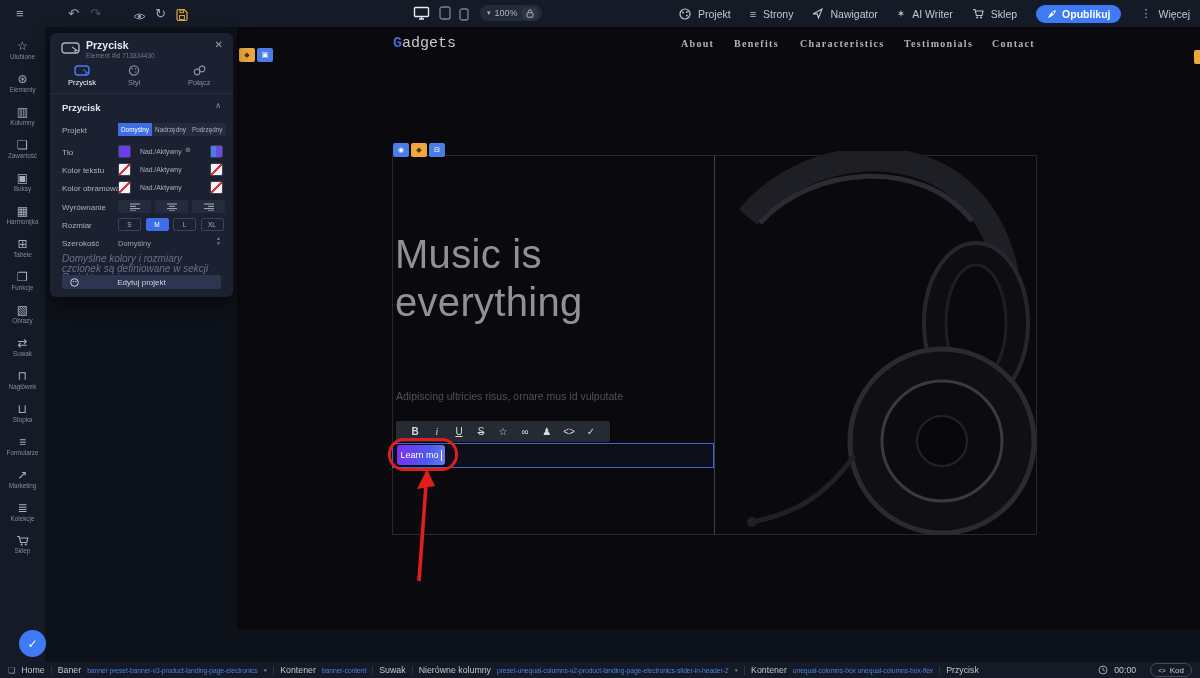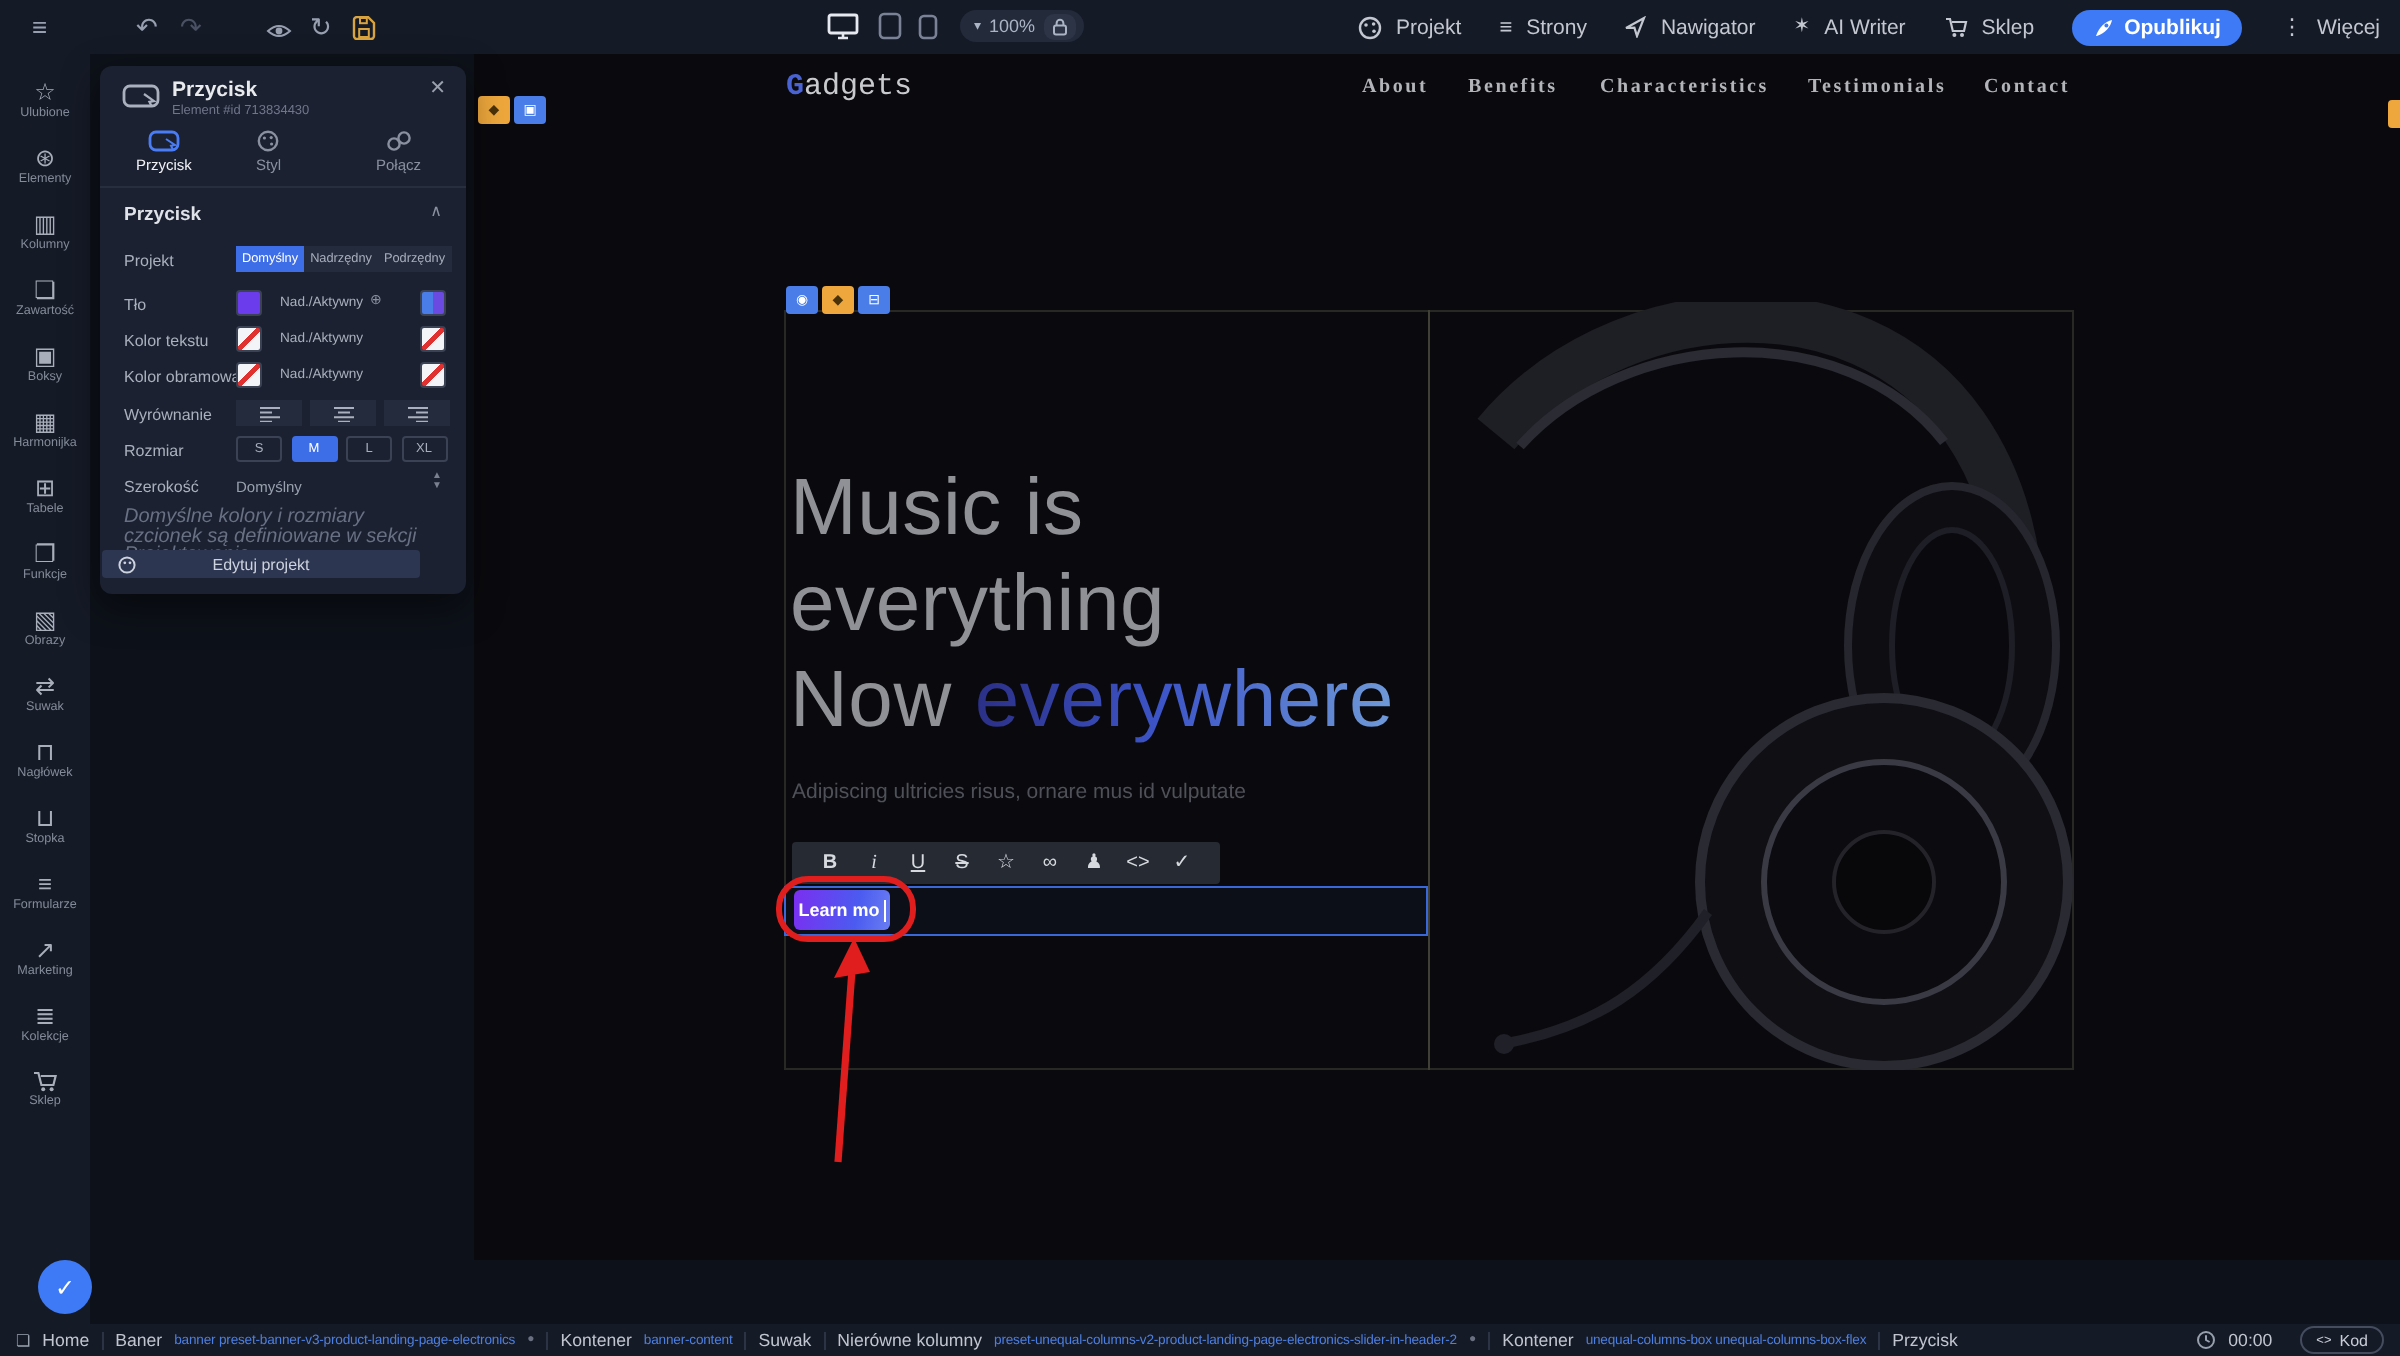--- a/index.html
+++ b/index.html
@@ -52,21 +52,21 @@
   .colbox{border:1px solid rgba(150,150,125,0.22);box-sizing:border-box;}
   .hero{font-size:40px;line-height:48px;font-weight:normal;color:#8f9196;letter-spacing:.3px;}
   .hero .grad{background:linear-gradient(90deg,#2b2f86,#3d55c8 45%,#6f9ad8);
               -webkit-background-clip:text;background-clip:text;color:transparent;}
   .para{font-size:10.5px;line-height:14.5px;color:#4e5158;}
   .fmtbar{background:#262a33;border-radius:2px;height:21px;display:flex;align-items:center;
           padding:0 8px;gap:0;}
   .fmtico{width:22px;text-align:center;font-size:10px;color:#d6d9de;}
   .bluefield{border:1px solid #3a68d8;background:rgba(45,75,150,0.08);box-sizing:border-box;}
   .learnbtn{background:linear-gradient(100deg,#7b2ff0,#4b5bf0 65%,#6a7df2);border-radius:3px;
-            color:#fff;font-size:9px;display:flex;align-items:center;justify-content:center;font-weight:bold;}
+            color:#fff;font-size:9px;display:flex;align-items:center;justify-content:center;}
   .caret{display:inline-block;width:1px;height:11px;background:#fff;margin-left:2px;}
   .redoval{border:3px solid #e01e1e;border-radius:16px;box-sizing:border-box;z-index:12;}
   
   .statusbar{left:0;top:662px;width:1200px;height:16px;background:#151a27;z-index:30;
              display:flex;align-items:center;font-size:8.8px;color:#c0c5cf;gap:6px;padding:0 8px;box-sizing:border-box;}
   .tag{color:#4d7fe0;font-size:6.8px;letter-spacing:-.1px;white-space:nowrap;}
   .bsep{width:1px;height:9px;background:#2c3344;}
   .crumb{white-space:nowrap;}
   .kodpill{border:1px solid #444c5e;border-radius:8px;height:12px;padding:0 7px;display:flex;
            align-items:center;gap:4px;font-size:8px;color:#c8cdd8;}
@@ -285,21 +285,20 @@
     <circle cx="228" cy="290" r="92" fill="#0f0f14" stroke="#2a2a33" stroke-width="5"></circle>
     <circle cx="228" cy="290" r="60" fill="#0b0b10" stroke="#3a3a45" stroke-width="3"></circle>
     <circle cx="228" cy="290" r="25" fill="#08080b" stroke="#232329" stroke-width="2"></circle>
     <path d="M140 305 C112 344 82 362 42 370" stroke="#202028" stroke-width="5" fill="none"></path>
     <circle cx="38" cy="371" r="5" fill="#202028"></circle>
   </svg>
 
   <div class="abs hero" style="left:158px;top:203px;">
     <div>Music is</div>
     <div>everything</div>
-    <div><span>Now </span><span class="grad">everywhere</span></div>
   </div>
 
   <div class="abs para" style="left:159px;top:362px;width:310px;">
     <div>Adipiscing ultricies risus, ornare mus id vulputate</div>
   </div>
 
   <div class="abs fmtbar" style="left:159px;top:394px;width:198px;">
     <span class="fmtico" style="font-weight:bold;">B</span>
     <span class="fmtico" style="font-style:italic;font-family:'Liberation Serif',serif;">i</span>
     <span class="fmtico" style="text-decoration:underline;">U</span>
@@ -412,21 +411,21 @@
     <span class="sizebtn">L</span>
     <span class="sizebtn">XL</span>
   </div>
 
   <span class="abs prow-label" style="left:12px;top:206px;">Szerokość</span>
   <span class="abs" style="left:68px;top:206px;font-size:7.5px;color:#98a0ae;">Domyślny</span>
   <span class="abs" style="left:166px;top:203px;color:#7a8090;font-size:5px;line-height:5px;text-align:center;">▲<br>▼</span>
 
   <div class="abs helptxt" style="left:12px;top:221px;width:160px;">Domyślne kolory i rozmiary czcionek są definiowane w sekcji Projektowanie.</div>
 
-  <div class="abs editbtn" style="left:1px;top:242px;width:159px;">
+  <div class="abs editbtn" style="left:12px;top:242px;width:159px;">
     <svg width="9" height="9" style="position:absolute;left:8px;">
         <circle cx="4.5" cy="4.5" r="3.8" fill="none" stroke="#ccd2de"></circle>
         <circle cx="3.4" cy="3.4" r="0.7" fill="#ccd2de"></circle>
         <circle cx="6" cy="3.4" r="0.7" fill="#ccd2de"></circle>
       </svg>
     <span>Edytuj projekt</span>
   </div>
 </div>
 
 <div class="abs statusbar">

